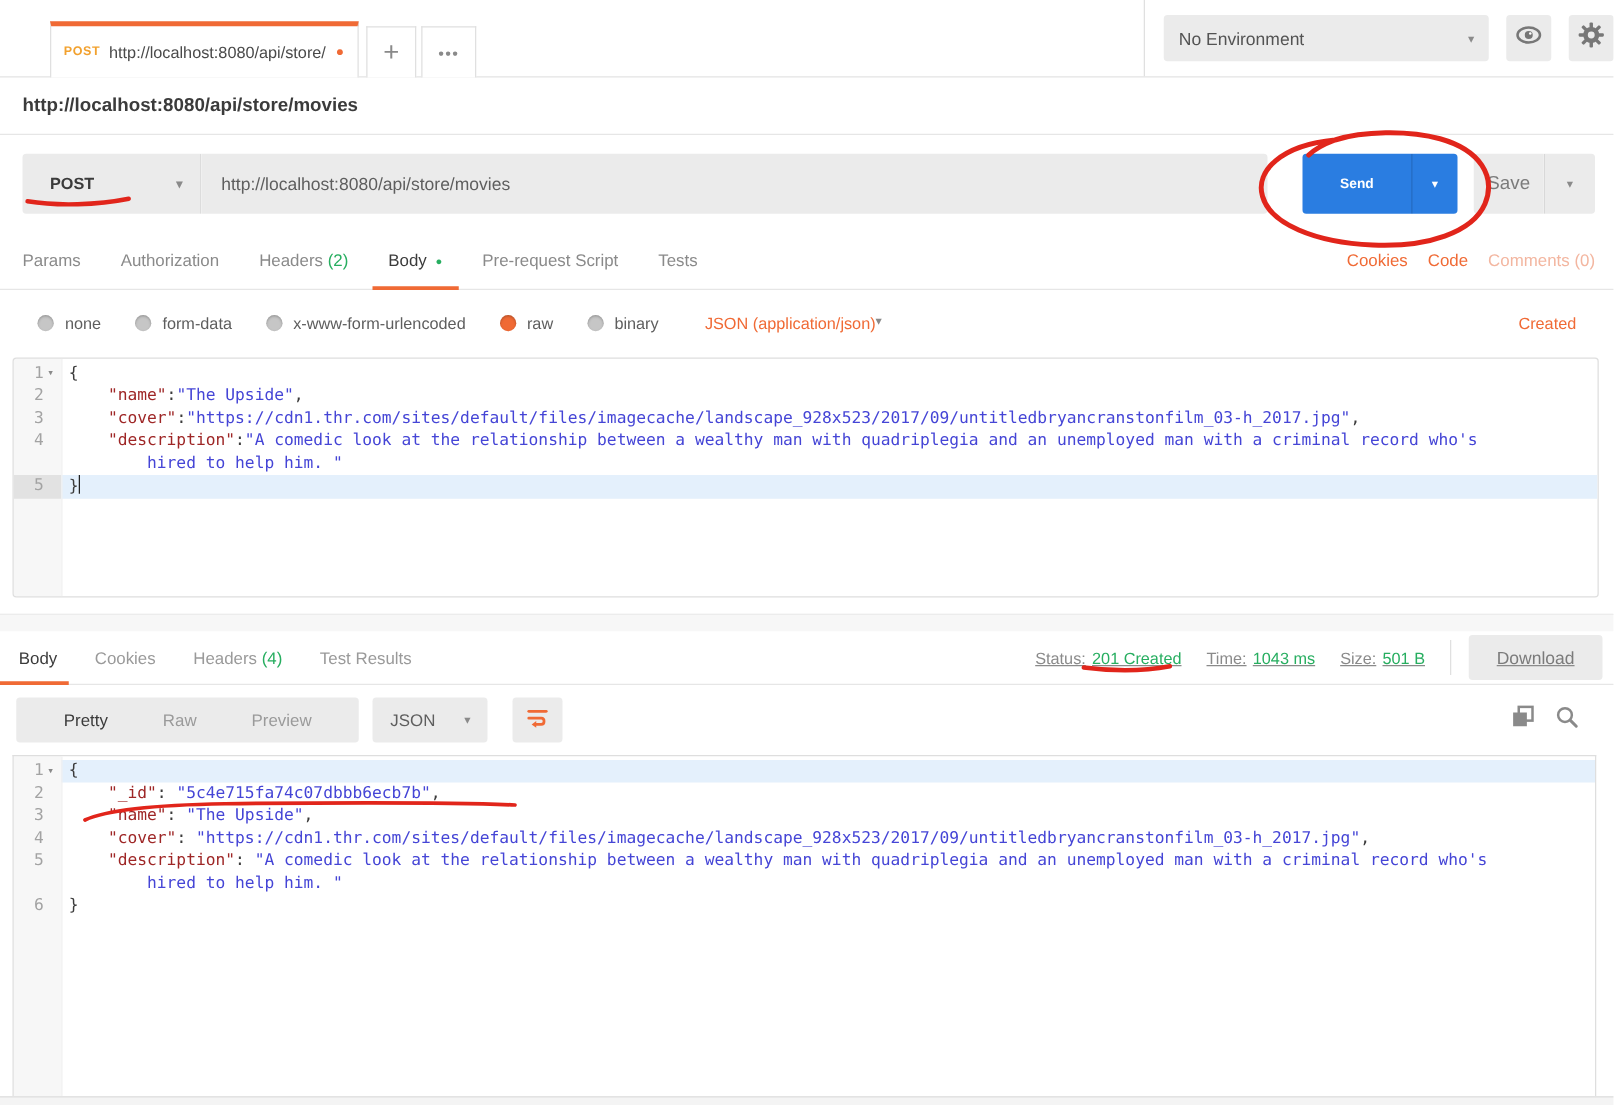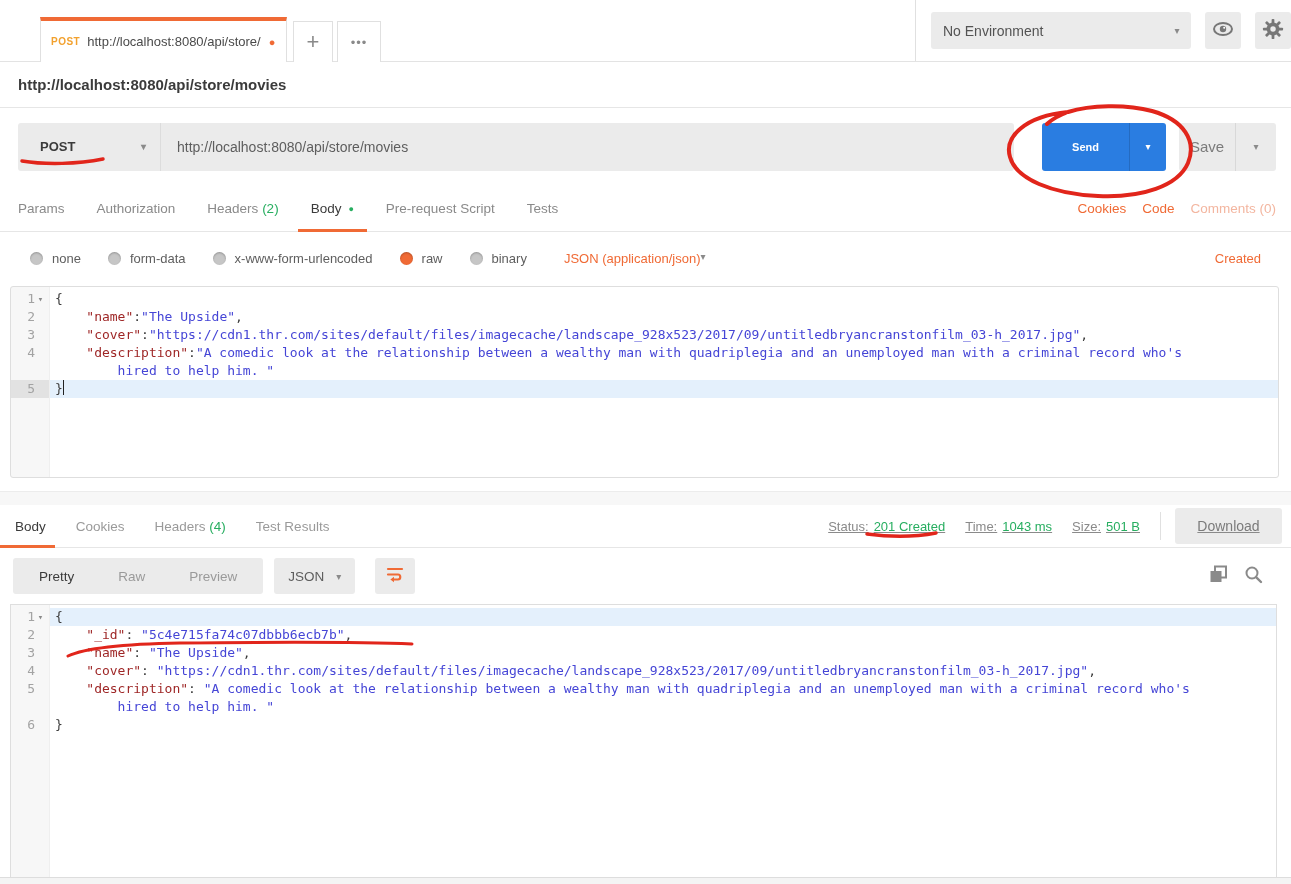--- a/index.html
+++ b/index.html
@@ -99,25 +99,25 @@
   .resptab.active { color:#3b3b3b; }
   .resptab.active::after { content:""; position:absolute; left:-15px; right:-9px; bottom:-1px; height:3px; background:#f06a35; }
   .resp-meta { margin-left:auto; display:flex; align-items:center; font-size:13px; color:#8a8a8a;text-decoration:underline; }
   .meta-label { margin-right:5px; }
   .meta-value { color:#27ae60; margin-right:20px; }
   .meta-divider { width:1px; height:28px; background:#e0e0e0; margin:0 14px 0 0; }
   .download-btn { width:107px; height:36px; background:#ebebeb; border-radius:3px; color:#7b7b7b;
                   font-size:14px; display:flex; align-items:center; justify-content:center; cursor:pointer; }
 
   .resp-toolbar { height:56px; display:flex; align-items:center; padding:0 28px 0 13px; }
-  .view-group { height:36px; background:#ebebeb; border-radius:3px; display:flex; align-items:center; padding:0 4px;text-align:center; }
+  .view-group { height:36px; background:#ebebeb; border-radius:3px; display:flex; align-items:center; padding:0 16px;text-align:center; }
   .vtab { padding:0 22px; font-size:13.5px; color:#9a9a9a; cursor:pointer; }
   .vtab.active { color:#3b3b3b; }
   .fmt-select { height:36px; background:#ebebeb; border-radius:3px; display:flex; align-items:center;
-                gap:12px; padding:0 14px; margin-left:11px; color:#5e5e5e; font-size:13.5px; cursor:pointer; }
+                gap:23px; padding:0 14px; margin-left:11px; color:#5e5e5e; font-size:13.5px; cursor:pointer; }
   .wrap-btn { width:40px; height:36px; background:#ebebeb; border-radius:3px; display:flex;
               align-items:center; justify-content:center; margin-left:20px; cursor:pointer; }
   .tool-icons { margin-left:auto; display:flex; align-items:center; gap:15px; }
   .tool-icons > span { cursor:pointer; display:flex; }
 
   .bottom-bar { position:absolute; left:0; right:0; bottom:0; height:7px; background:#f4f4f4; border-top:1px solid #ddd; }
 
   
   #annotations { position:absolute; left:0; top:0; pointer-events:none; z-index:50; }
 </style>

